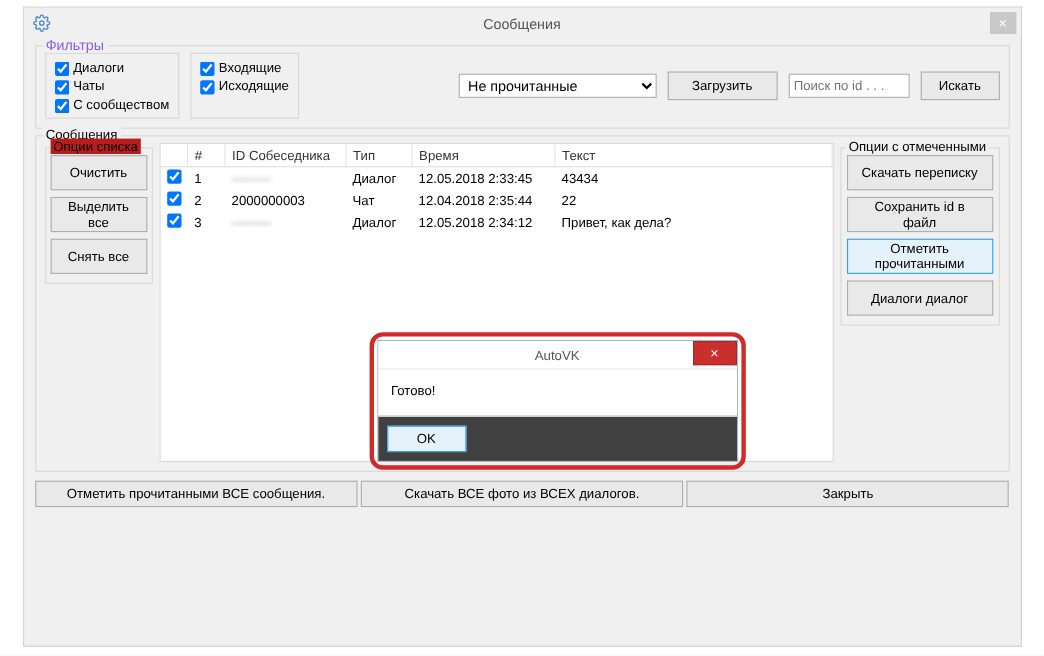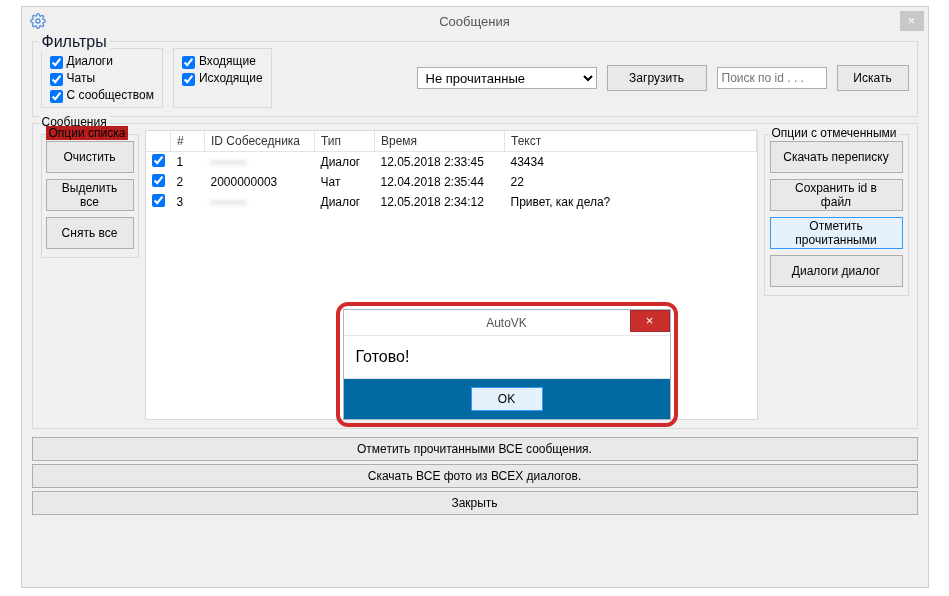--- a/index.html
+++ b/index.html
@@ -56,22 +56,22 @@
     border: 1px solid #d8d8d8;
     margin: 2px 0 6px;
     padding: 6px 8px 8px;
     position: relative;
   }
   .fieldset > .legend {
     position: absolute;
     top: -9px; left: 6px;
     background: #f0f0f0;
     padding: 0 3px;
-    font-size: 16px;
-    color: #0f172a;
+    font-size: 13px;
+    color: #8b5cf6;
   }
   .filters-row {
     display: flex;
     align-items: stretch;
     gap: 10px;
   }
   .checkgroup {
     border: 1px solid #d8d8d8;
     padding: 4px 8px;
     display: flex;
@@ -202,21 +202,21 @@
     position: absolute;
     top: -9px; left: 4px;
     background: #f0f0f0;
     padding: 0 3px;
     font-size: 12px;
   }
   .right-opts .btn { min-width: 0; width: 100%; height: 32px; }
 
   .bottom-buttons {
     display: flex;
-    flex-direction: column;
+    flex-direction: row;
     gap: 3px;
     margin-top: 8px;
   }
   .bottom-buttons .btn {
     width: 100%;
     height: 24px;
   }
 
   
   .modal-anchor {
@@ -257,27 +257,27 @@
     color: #fff;
     font-size: 13px;
     text-align: center;
     line-height: 20px;
     cursor: pointer;
   }
   .modal-body {
     background: #fff;
     padding: 12px 12px 8px;
     min-height: 42px;
-    font-size: 16px;
+    font-size: 12px;
   }
   .modal-footer {
-    background: #0369a1;
+    background: #404040;
     padding: 8px;
     display: flex;
-    justify-content: center;
+    justify-content: flex-start;
     border-top: 1px solid #e0e0e0;
   }
   .modal-footer .btn { min-width: 72px; height: 24px; }
 </style>
 </head>
 <body>
 
 <div class="window">
   <div class="titlebar">
     <span class="title-icon">

